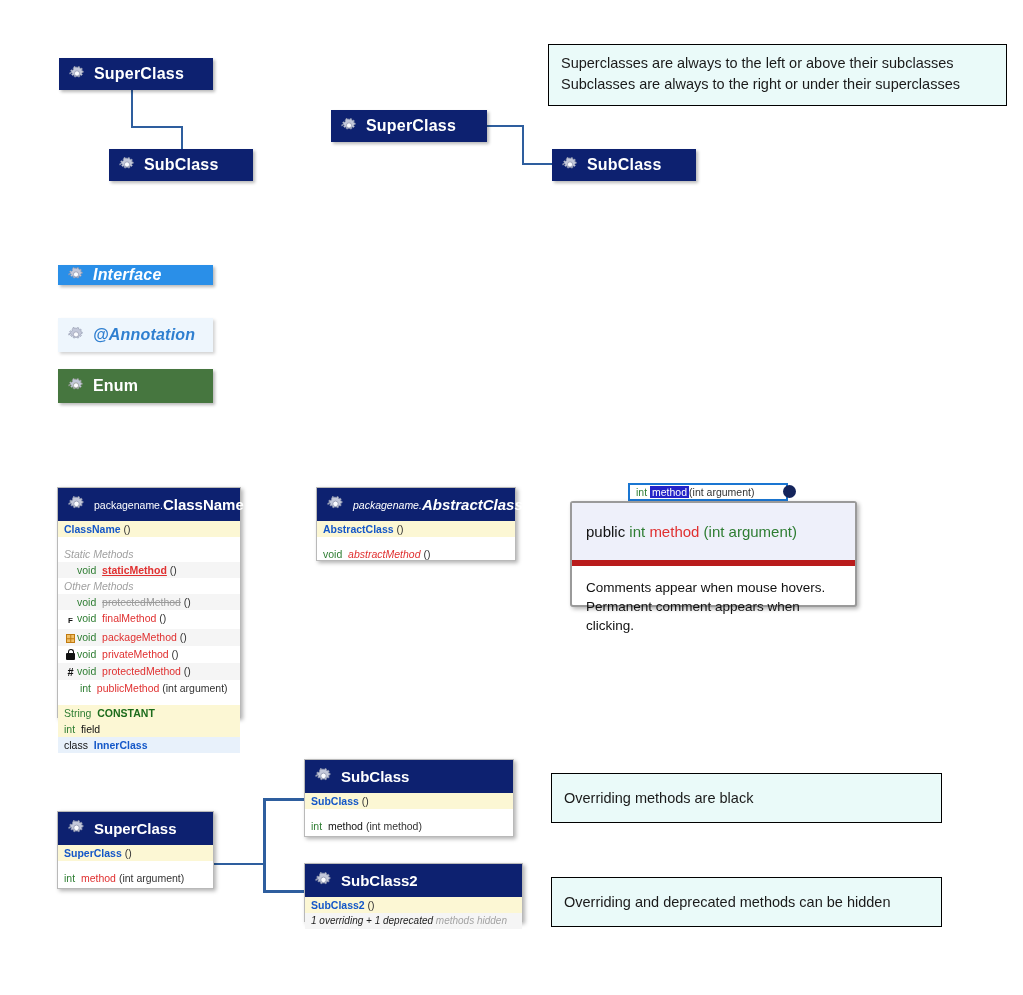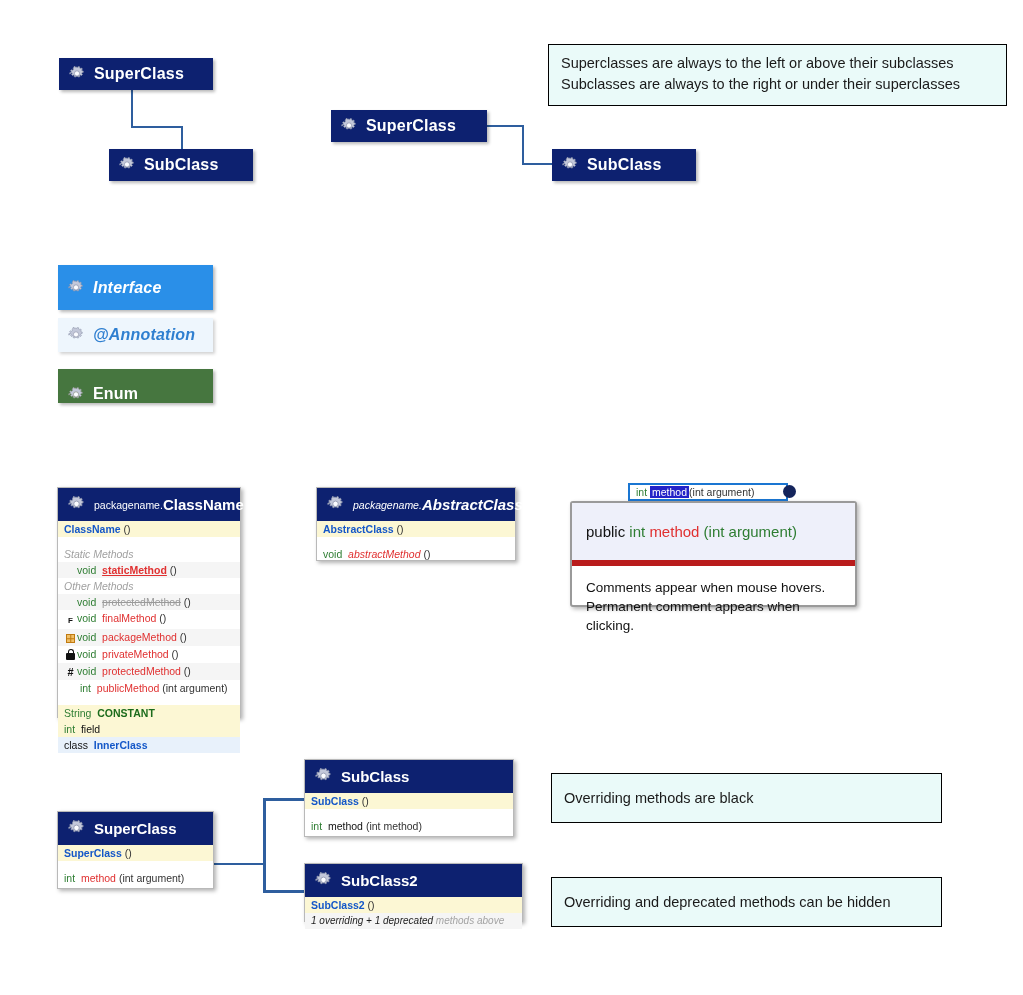--- a/index.html
+++ b/index.html
@@ -21,21 +21,21 @@
     padding:0 10px;
     box-sizing:border-box;
   }
   .titlebar .tname{
     font-weight:bold;letter-spacing:.2px;white-space:nowrap;
   }
   .titlebar.iface{background:#2a8fe8;}
   .titlebar.iface .tname{font-style:italic;}
   .titlebar.annot{background:#eef6fd;box-shadow:2px 2px 3px rgba(0,0,0,.18);}
   .titlebar.annot .tname{color:#2f7fd0;font-style:italic;}
-  .titlebar.enumt{background:#46763f;align-items:flex-end;}
+  .titlebar.enumt{background:#46763f;}
 
   
   .gear{flex:0 0 auto;display:inline-block;margin-right:9px;line-height:0;}
   .gear svg{display:block;}
 
   
   .classbox{
     position:absolute;box-sizing:border-box;
     background:#ffffff;border:1px solid #b9b9b9;
     box-shadow:2px 2px 4px rgba(0,0,0,.30);
@@ -196,21 +196,21 @@
       </svg>
     </span>
     <span class="tname">SubClass</span>
   </div>
 
   <div class="note" style="left:548px;top:44px;width:459px;height:62px;">
     <div>Superclasses are always to the left or above their subclasses</div>
     <div>Subclasses are always to the right or under their superclasses</div>
   </div>
 
-  <div class="node titlebar iface" style="left:58px;top:265px;width:155px;height:45px;">
+  <div class="node titlebar iface" style="left:58px;top:265px;width:155px;height:20px;">
     <span class="gear">
       <svg width="16" height="16" viewBox="0 0 16 16">
         <g fill="#c3c8da" stroke="#8f96ad" stroke-width=".7">
           <path d="M8 1.2l1 .2.5-1.0 1.3.5-.2 1.1.9.6 1-.6.9 1-.7.9.4 1 1.1.1v1.4l-1.1.2-.4 1 .7.9-.9 1-1-.6-.9.6.2 1.1-1.3.5-.5-1-1 .2-1-.2-.5 1-1.3-.5.2-1.1-.9-.6-1 .6-.9-1 .7-.9-.4-1L.8 8.1V6.7l1.1-.1.4-1-.7-.9.9-1 1 .6.9-.6-.2-1.1L5.5.1 6 1.1z"></path>
         </g>
         <circle cx="8" cy="7.4" r="2.6" fill="#fbfcff" stroke="#8f96ad" stroke-width=".8"></circle>
       </svg>
     </span>
     <span class="tname">Interface</span>
   </div>
@@ -396,21 +396,21 @@
           </g>
           <circle cx="8" cy="7.4" r="2.6" fill="#fbfcff" stroke="#8f96ad" stroke-width=".8"></circle>
         </svg>
       </span>
       <span class="cls">SubClass2</span>
     </div>
     <div class="row ctor">
       <span class="t-ctor">SubClass2</span><span class="t-paren"> ()</span>
     </div>
     <div class="hiddenrow">
-      <span class="dark">1 overriding + 1 deprecated</span><span class="gray"> methods above</span>
+      <span class="dark">1 overriding + 1 deprecated</span><span class="gray"> methods hidden</span>
     </div>
   </div>
 
   <div class="note" style="left:551px;top:773px;width:391px;height:50px;display:flex;align-items:center;">
     <span>Overriding methods are black</span>
   </div>
 
   <div class="note" style="left:551px;top:877px;width:391px;height:50px;display:flex;align-items:center;">
     <span>Overriding and deprecated methods can be hidden</span>
   </div>

